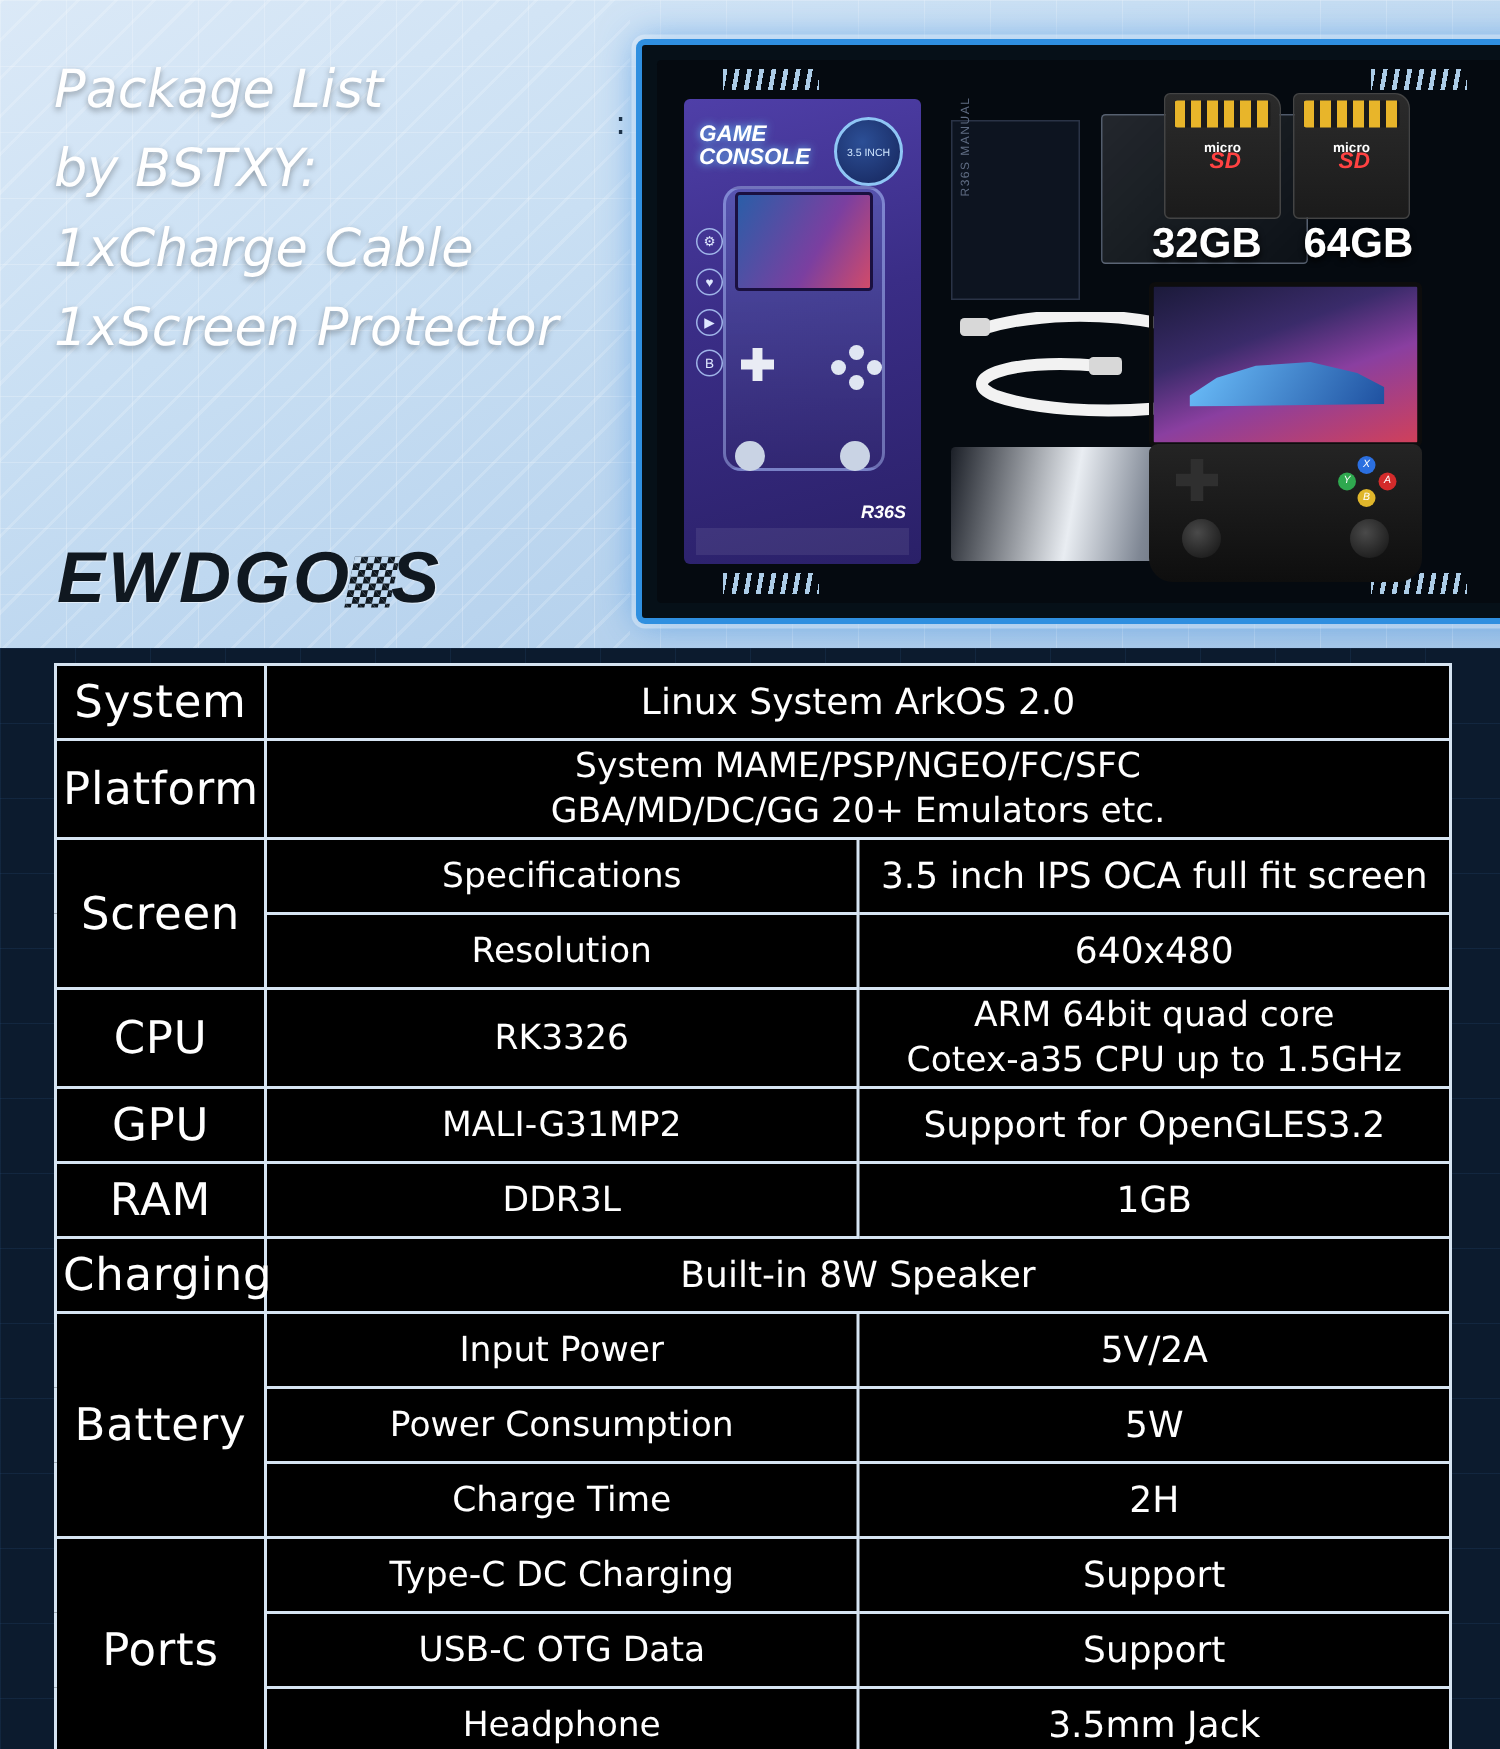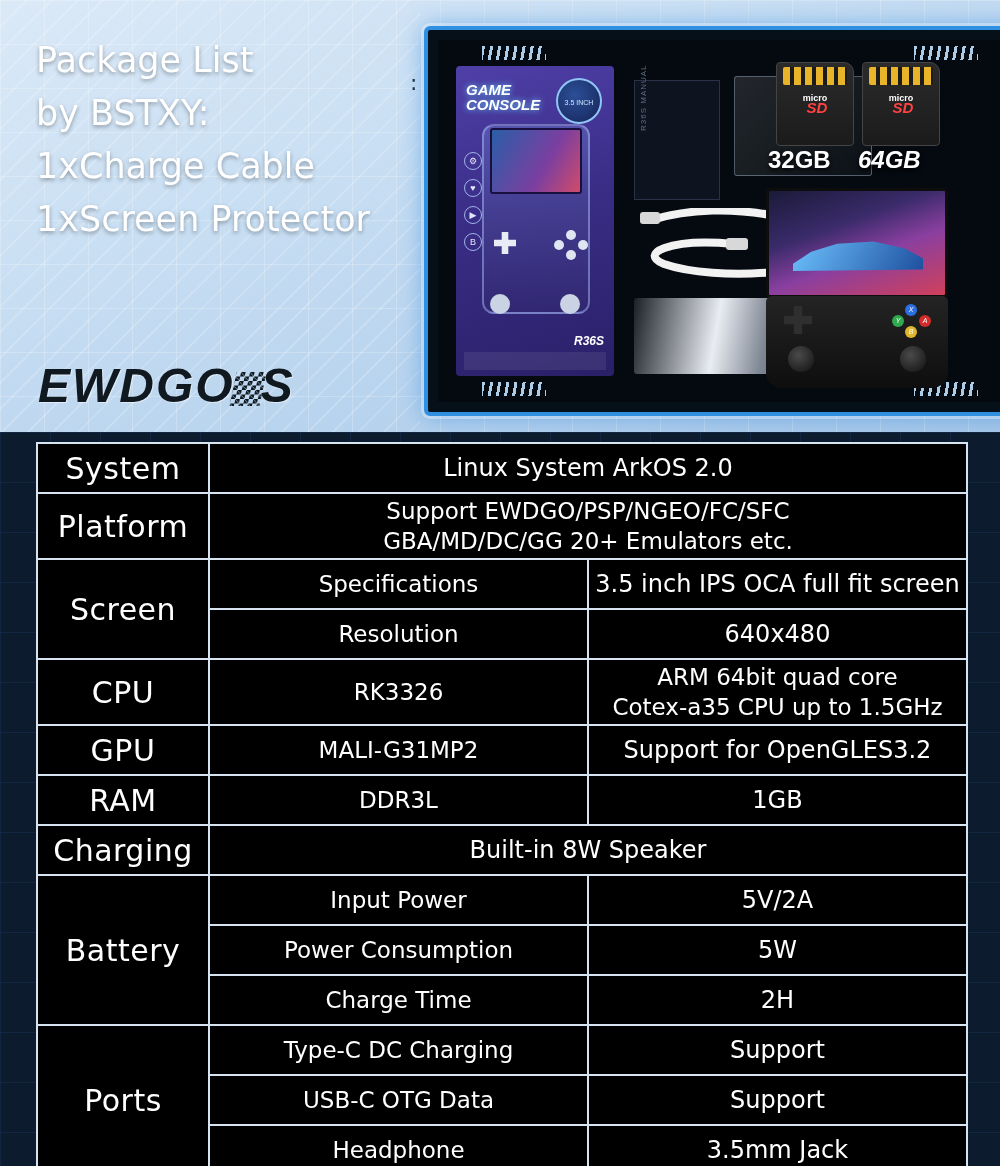--- a/index.html
+++ b/index.html
@@ -39,21 +39,21 @@
     position: absolute;
     left: 36px; top: 34px;
     width: 420px;
     color: #ffffff;
     font-size: 35px;
     line-height: 53px;
     font-family: "DejaVu Sans", sans-serif;
     text-shadow: 0 2px 4px rgba(0,0,0,0.35);
     font-weight: 400;
   }
-  .pkg-text div { white-space: nowrap; }
+  .pkg-text div { white-space: nowrap; font-style: italic; }
 
   .brand {
     position: absolute;
     left: 38px; top: 358px;
     font-size: 48px;
     font-weight: 800;
     font-style: italic;
     letter-spacing: 2px;
     color: #101820;
     font-family: "Liberation Sans", sans-serif;
@@ -225,26 +225,26 @@
   }
   .sd .logo {
     position: absolute; left: 50%; top: 30px; transform: translateX(-50%);
     color: #fff; font-size: 9px; font-weight: 700; text-align: right; line-height: 10px;
     font-family: "Liberation Sans", sans-serif;
   }
   .sd .logo b { display: block; color: #ff4242; font-size: 15px; font-style: italic; }
   .sd1 { left: 338px; top: 22px; }
   .sd2 { left: 424px; top: 22px; }
   .sd-cap {
-    position: absolute; color: #fff; font-size: 24px; font-weight: 800;
+    position: absolute; color: #fff; font-size: 28px; font-weight: 800;
     font-family: "Liberation Sans", sans-serif;
     text-shadow: 0 2px 4px #000;
   }
   .cap1 { left: 330px; top: 106px; }
-  .cap2 { left: 420px; top: 106px; font-style: italic; }
+  .cap2 { left: 431px; top: 106px; }
 
   
   .handheld {
     position: absolute; left: 328px; top: 148px;
     width: 182px; height: 200px;
   }
   .hh-screen {
     position: absolute; left: 0; top: 0; width: 182px; height: 110px;
     border: 3px solid #0d0d0d;
     border-radius: 4px;
@@ -297,21 +297,21 @@
   table.spec td {
     border: 2px solid #d6e4f2;
     color: #ffffff;
     text-align: center;
     vertical-align: middle;
     background: #000000;
     padding: 2px 4px;
     font-family: "DejaVu Sans", sans-serif;
   }
   td.label {
-    width: 172px;
+    width: 140px;
     font-size: 30px;
     letter-spacing: .5px;
   }
   td.sub {
     width: 290px;
     font-size: 23px;
   }
   td.val {
     font-size: 24px;
     margin-top: 11px;
@@ -431,21 +431,21 @@
   <div class="spec-wrap">
     <table class="spec">
       <tbody>
           <tr class="r-h">
         <td class="label">System</td>
         <td class="val" colspan="2">Linux System ArkOS 2.0</td>
       </tr>
       <tr>
         <td class="label">Platform</td>
         <td class="val two-line" colspan="2">
-          <div>Support EWDGO/PSP/NGEO/FC/SFC</div>
+          <div>System MAME/PSP/NGEO/FC/SFC</div>
           <div>GBA/MD/DC/GG 20+ Emulators etc.</div>
         </td>
       </tr>
       <tr class="r-h">
         <td class="label" rowspan="2">Screen</td>
         <td class="sub">Specifications</td>
         <td class="val">3.5 inch IPS OCA full fit screen</td>
       </tr>
       <tr class="r-h">
         <td class="sub">Resolution</td>

